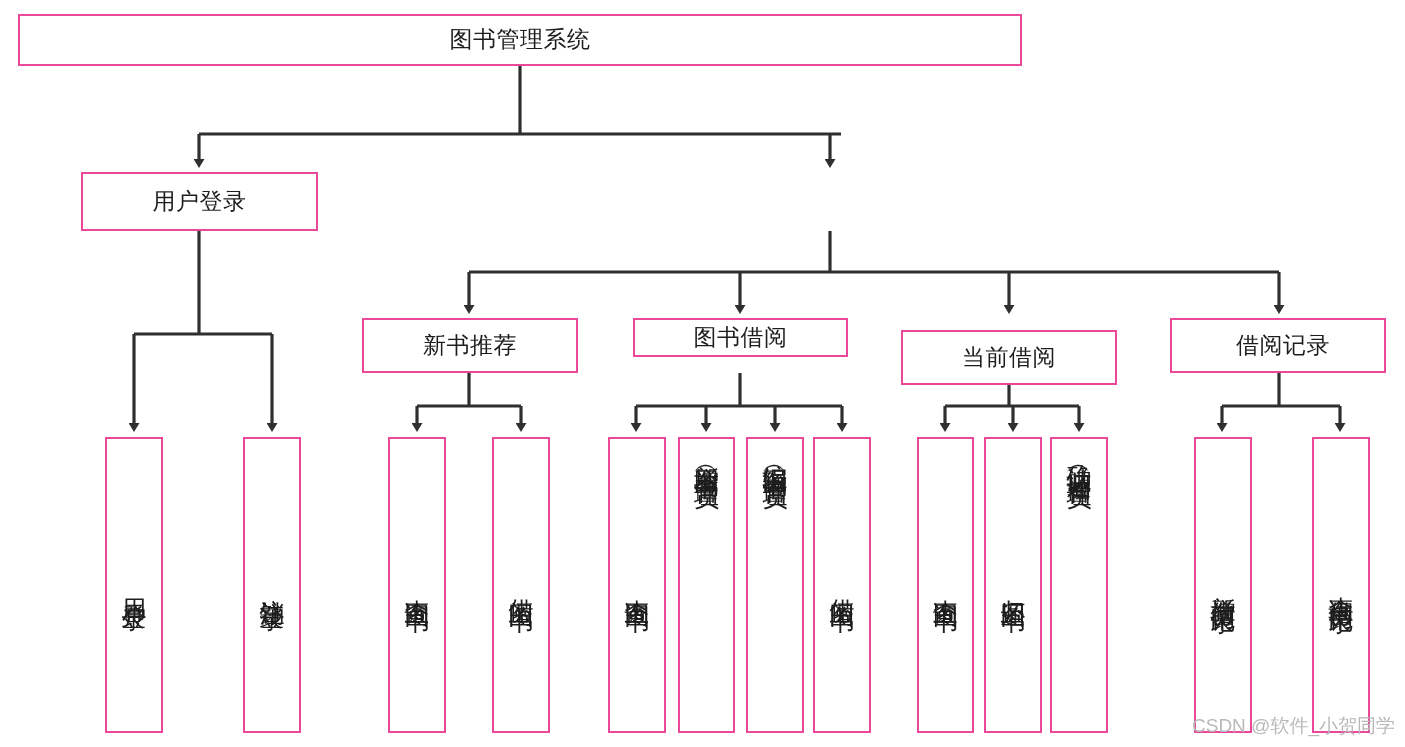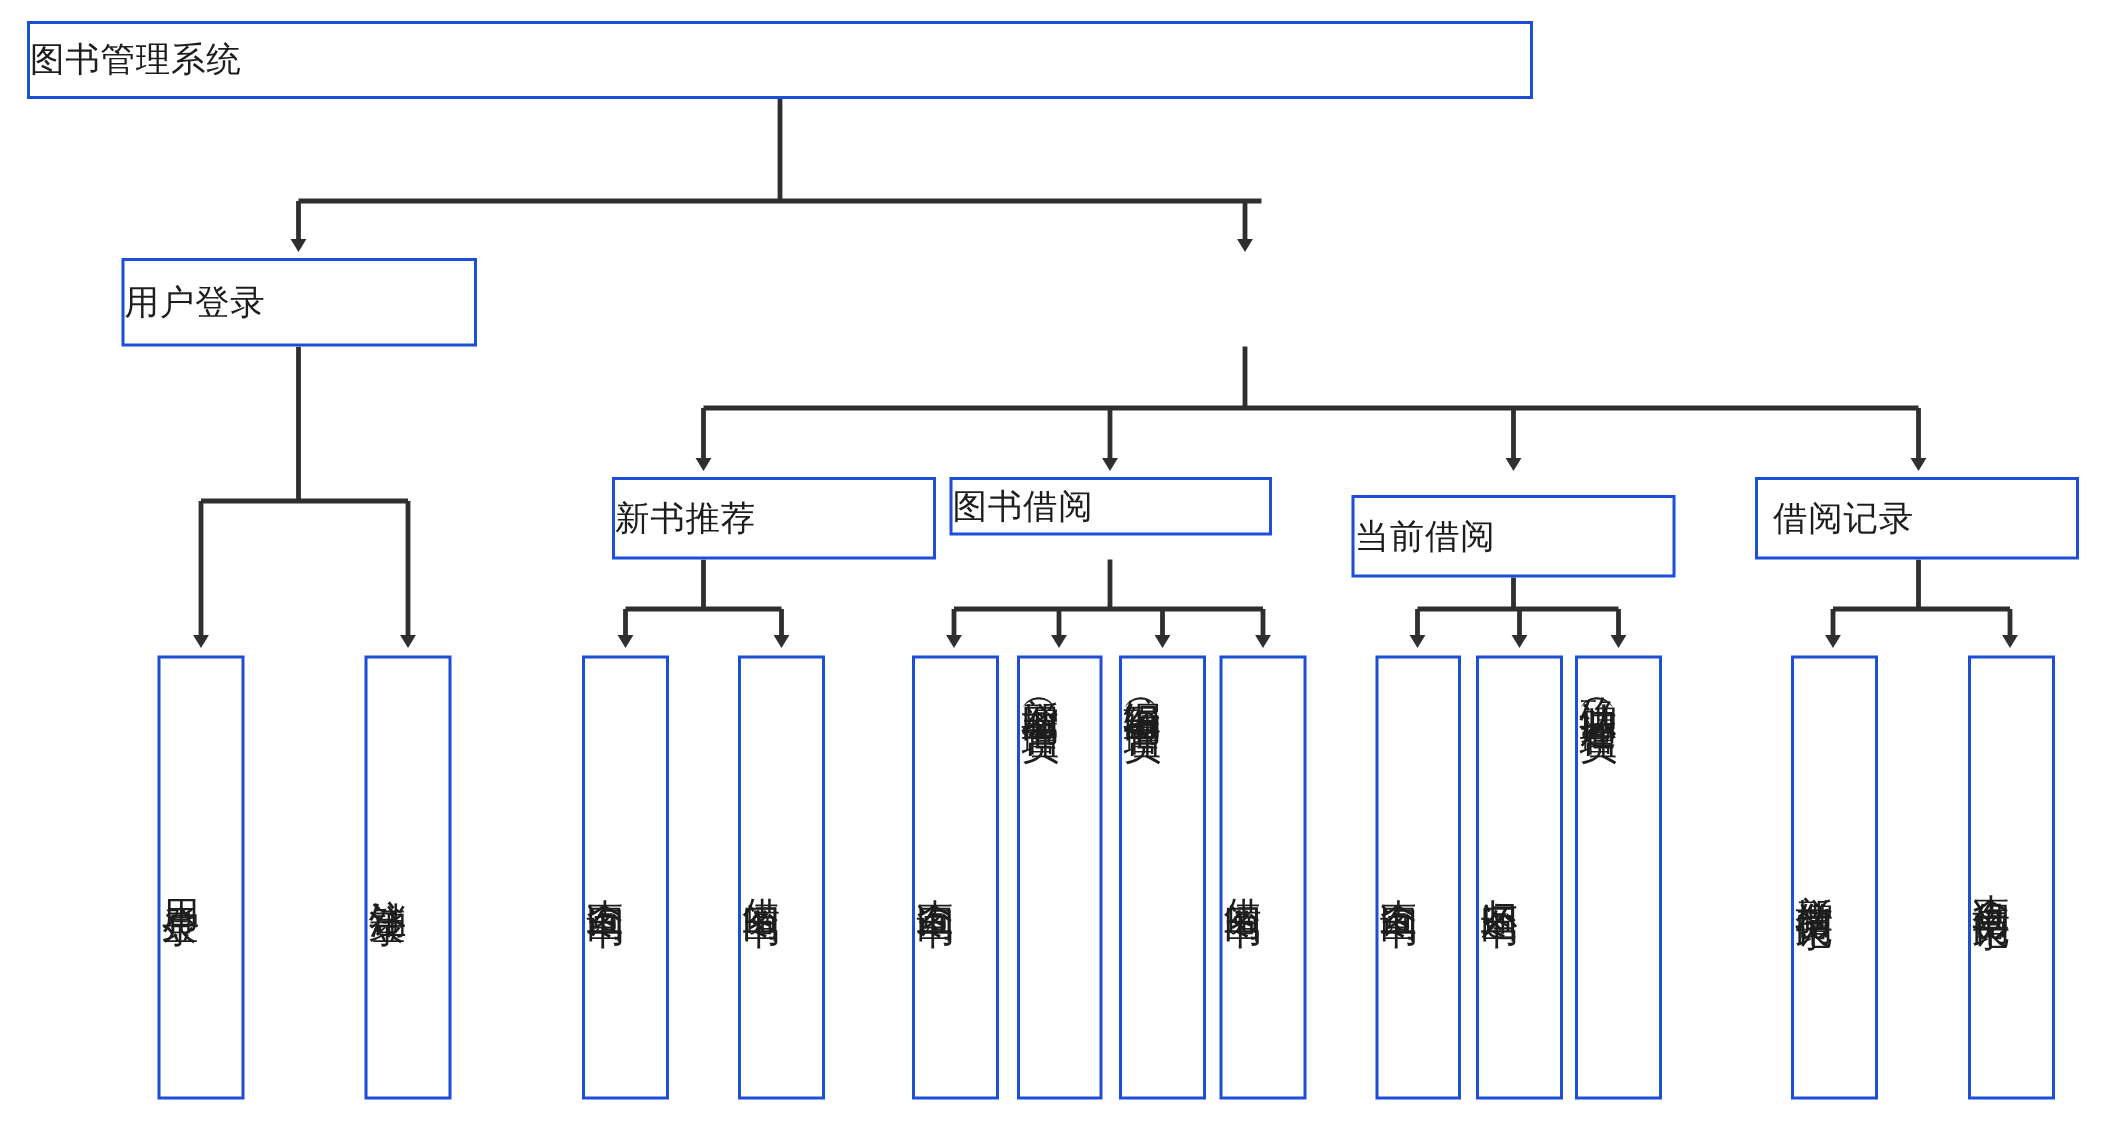--- a/index.html
+++ b/index.html
@@ -23,23 +23,24 @@
     position: absolute;
     left: 0;
     top: 0;
     width: 1405px;
     height: 747px;
   }
   .node {
     position: absolute;
     box-sizing: border-box;
     background: #ffffff;
-    border: 2px solid #1d4ed8;
+    border: 2px solid #ec4899;
     display: flex;
     align-items: center;
+    justify-content: center;
     overflow: hidden;
   }
   .node-label {
     color: #1d1d1d;
     line-height: 1.18;
     text-align: center;
     white-space: nowrap;
     letter-spacing: 0.5px;
   }
   .node.horizontal .node-label {
@@ -125,21 +126,21 @@
   </svg>
 
   <div class="node horizontal" style="left:18px; top:14px; width:1004px; height:52px;">
     <span class="node-label">图书管理系统</span>
   </div>
 
   <div class="node horizontal" style="left:81px; top:172px; width:237px; height:59px;">
     <span class="node-label">用户登录</span>
   </div>
 
-  <div class="node horizontal" style="left:362px; top:318px; width:216px; height:55px;margin-left:46px;">
+  <div class="node horizontal" style="left:362px; top:318px; width:216px; height:55px;">
     <span class="node-label">新书推荐</span>
   </div>
   <div class="node horizontal" style="left:633px; top:318px; width:215px; height:39px;">
     <span class="node-label">图书借阅</span>
   </div>
   <div class="node horizontal" style="left:901px; top:330px; width:216px; height:55px;">
     <span class="node-label">当前借阅</span>
   </div>
   <div class="node horizontal" style="left:1170px; top:318px; width:216px; height:55px;padding-left:10px;">
     <span class="node-label">借阅记录</span>
@@ -182,13 +183,14 @@
     <span class="node-label">确认归还（管理员）</span>
   </div>
 
   <div class="node vertical centered" style="left:1194px; top:437px; width:58px; height:296px;">
     <span class="node-label">新增借阅记录</span>
   </div>
   <div class="node vertical centered" style="left:1312px; top:437px; width:58px; height:296px;">
     <span class="node-label">查询借阅记录</span>
   </div>
 
+  <div class="watermark" style="left:1192px; top:713px;">CSDN @软件_小贺同学</div>
 </div>
 
 </body></html>

